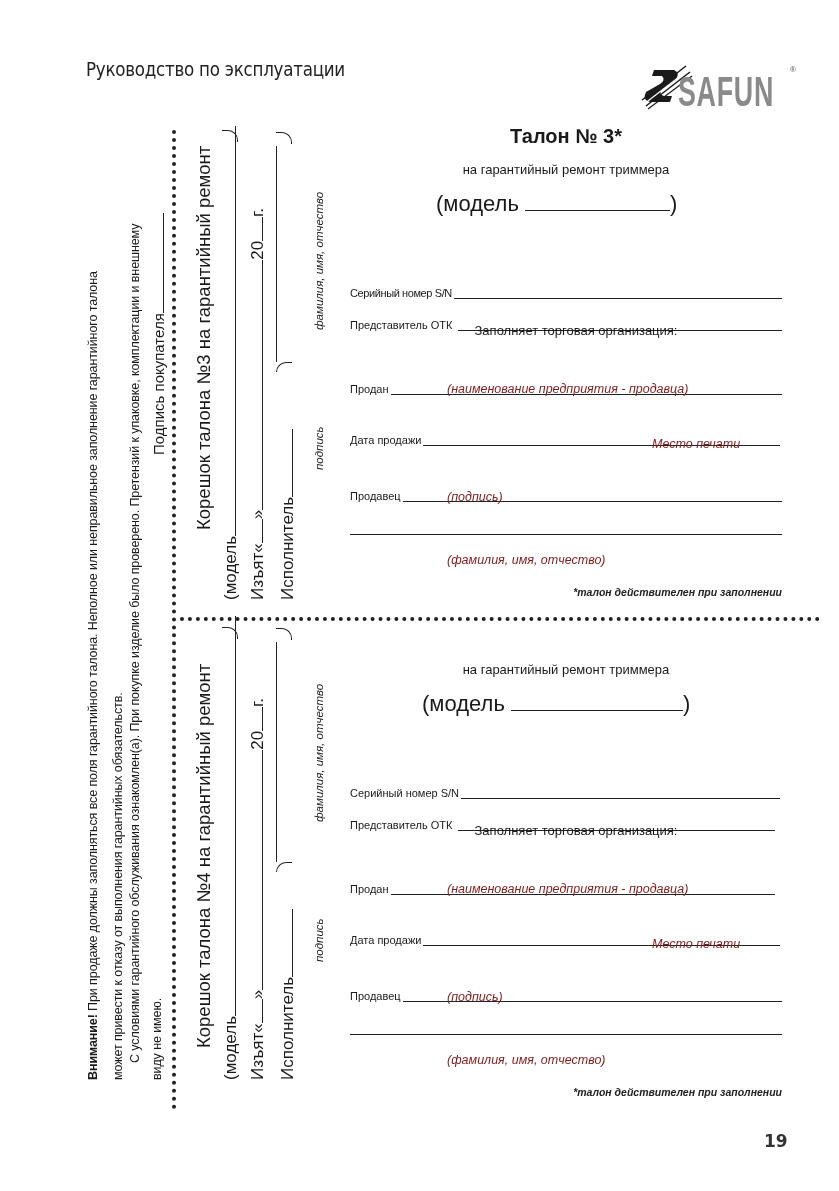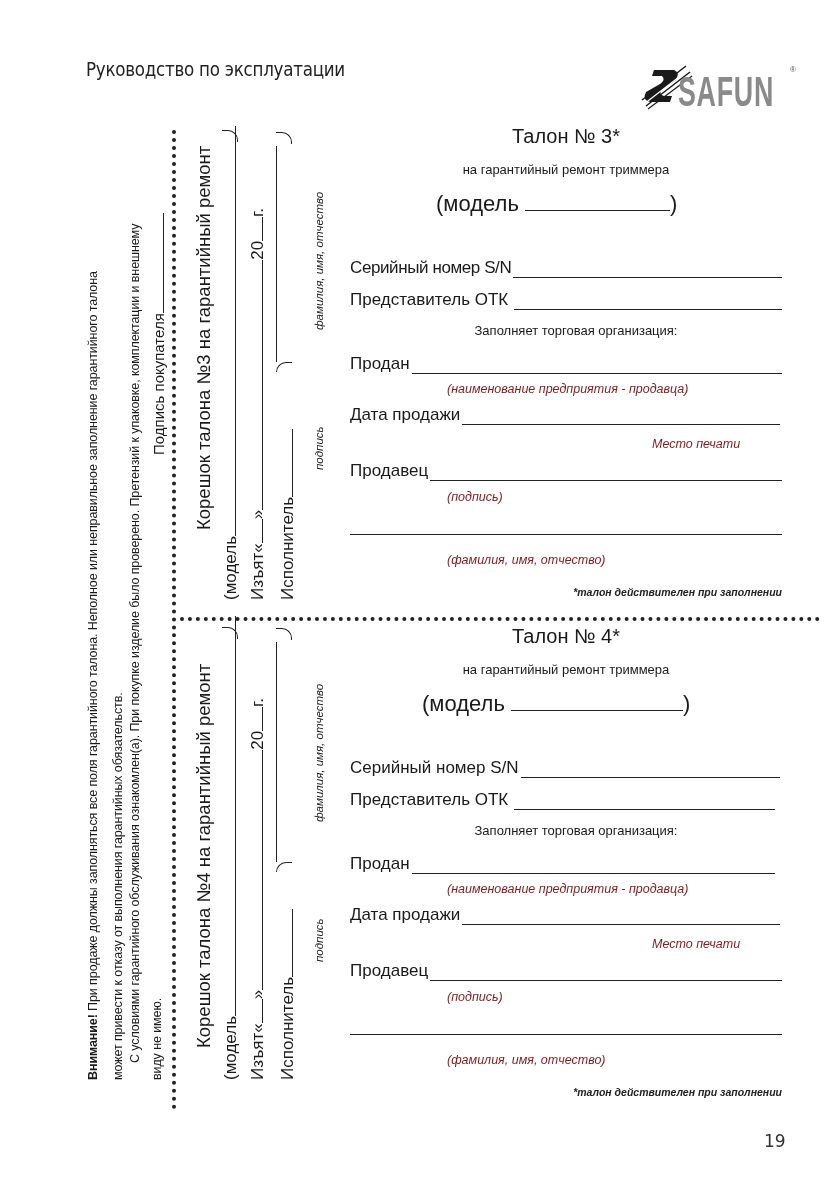--- a/index.html
+++ b/index.html
@@ -1,45 +1,45 @@
 <!DOCTYPE html>
 <html><head>
 <meta charset="utf-8">
 <style>
   * { box-sizing: border-box; margin: 0; padding: 0; }
   html, body { width: 839px; height: 1191px; background: #ffffff; overflow: hidden; }
   body { position: relative; font-family: "Liberation Sans", sans-serif; color: #1a1a1a; }
 
   .header-title { position: absolute; left: 86px; top: 58px; font-size: 19px; color: #222; font-family: "DejaVu Sans", sans-serif; letter-spacing: -0.3px; transform: scaleX(0.88); transform-origin: left; }
   .logo { position: absolute; left: 640px; top: 62px; width: 170px; height: 50px; }
-  .page-number { position: absolute; left: 764px; top: 1131px; font-size: 17px; color: #333; font-family: "DejaVu Sans", sans-serif; }
+  .page-number { position: absolute; left: 764px; top: 1131px; font-size: 17px; color: #333; font-family: "DejaVu Sans", sans-serif; font-weight: bold; }
 
   
   .rot { position: absolute; transform-origin: 0 0; transform: rotate(-90deg); white-space: nowrap; }
 
   .notice-line { font-size: 12.5px; color: #1a1a1a; letter-spacing: -0.1px; }
   .notice-line b { font-weight: bold; }
 
   .vdots { position: absolute; width: 4px; border-left: 4px dotted #222; }
   .hdots { position: absolute; height: 4px; border-top: 4px dotted #222; }
 
   .stub-title { font-size: 18.5px; color: #1a1a1a; }
   .uline { display: inline-block; border-bottom: 1.3px solid #222; height: 16px; vertical-align: baseline; }
   .small-italic { font-style: italic; font-size: 11.5px; color: #222; }
 
   
   .bracket { position: absolute; border: 1.4px solid #222; }
 
   
   .coupon { position: absolute; left: 350px; width: 432px; }
-  .c-title { position: absolute; width: 100%; text-align: center; font-size: 20px; font-weight: normal; left: 40px; }
+  .c-title { position: absolute; width: 100%; text-align: center; font-size: 20px; font-weight: bold; left: 40px; }
   .c-sub { position: absolute; width: 100%; text-align: center; font-size: 13px; left: 0; }
   .c-model { position: absolute; font-size: 22px; }
   .c-model .uline { height: 20px; }
-  .field { position: absolute; left: 0; font-size: 17px; display: flex; align-items: flex-end; }
+  .field { position: absolute; left: 0; font-size: 11px; display: flex; align-items: flex-end; margin-top: 27px; }
   .field .fline { border-bottom: 1.3px solid #222; height: 14px; margin-left: 2px; }
   .hint { position: absolute; font-style: italic; font-size: 12.5px; color: #7f1d1d; }
   .footnote { position: absolute; right: 0; font-style: italic; font-weight: bold; font-size: 10.5px; color: #222; }
   .full-line { position: absolute; left: 0; border-bottom: 1.3px solid #222; }
 </style>
 </head>
 <body>
 
 <div class="header-title">Руководство по эксплуатации</div>
 <div class="logo">
@@ -147,21 +147,20 @@
       <span class="fline" style="flex:1;"></span>
   </div>
   <div class="hint" style="left:97px; top:365px;">(подпись)</div>
 
   <div class="full-line" style="top:409px; width:432px;"></div>
   <div class="hint" style="left:97px; top:428px;">(фамилия, имя, отчество)</div>
   <div class="footnote" style="top:461px;">*талон действителен при заполнении</div>
 </div>
 
 <div class="coupon" style="top:625px; height:480px;">
-  <div class="c-title" style="top:0; left:0;">Талон № 4*</div>
   <div class="c-sub" style="top:37px;">на гарантийный ремонт триммера</div>
   <div class="c-model" style="left:72px; top:66px;">
     <span>(модель</span> <span class="uline" style="width:172px;"></span><span>)</span>
   </div>
 
   <div class="field" style="top:133px; width:430px;">
     <span>Серийный номер S/N</span>
       <span class="fline" style="flex:1;"></span>
   </div>
   <div class="field" style="top:165px; width:425px;">

